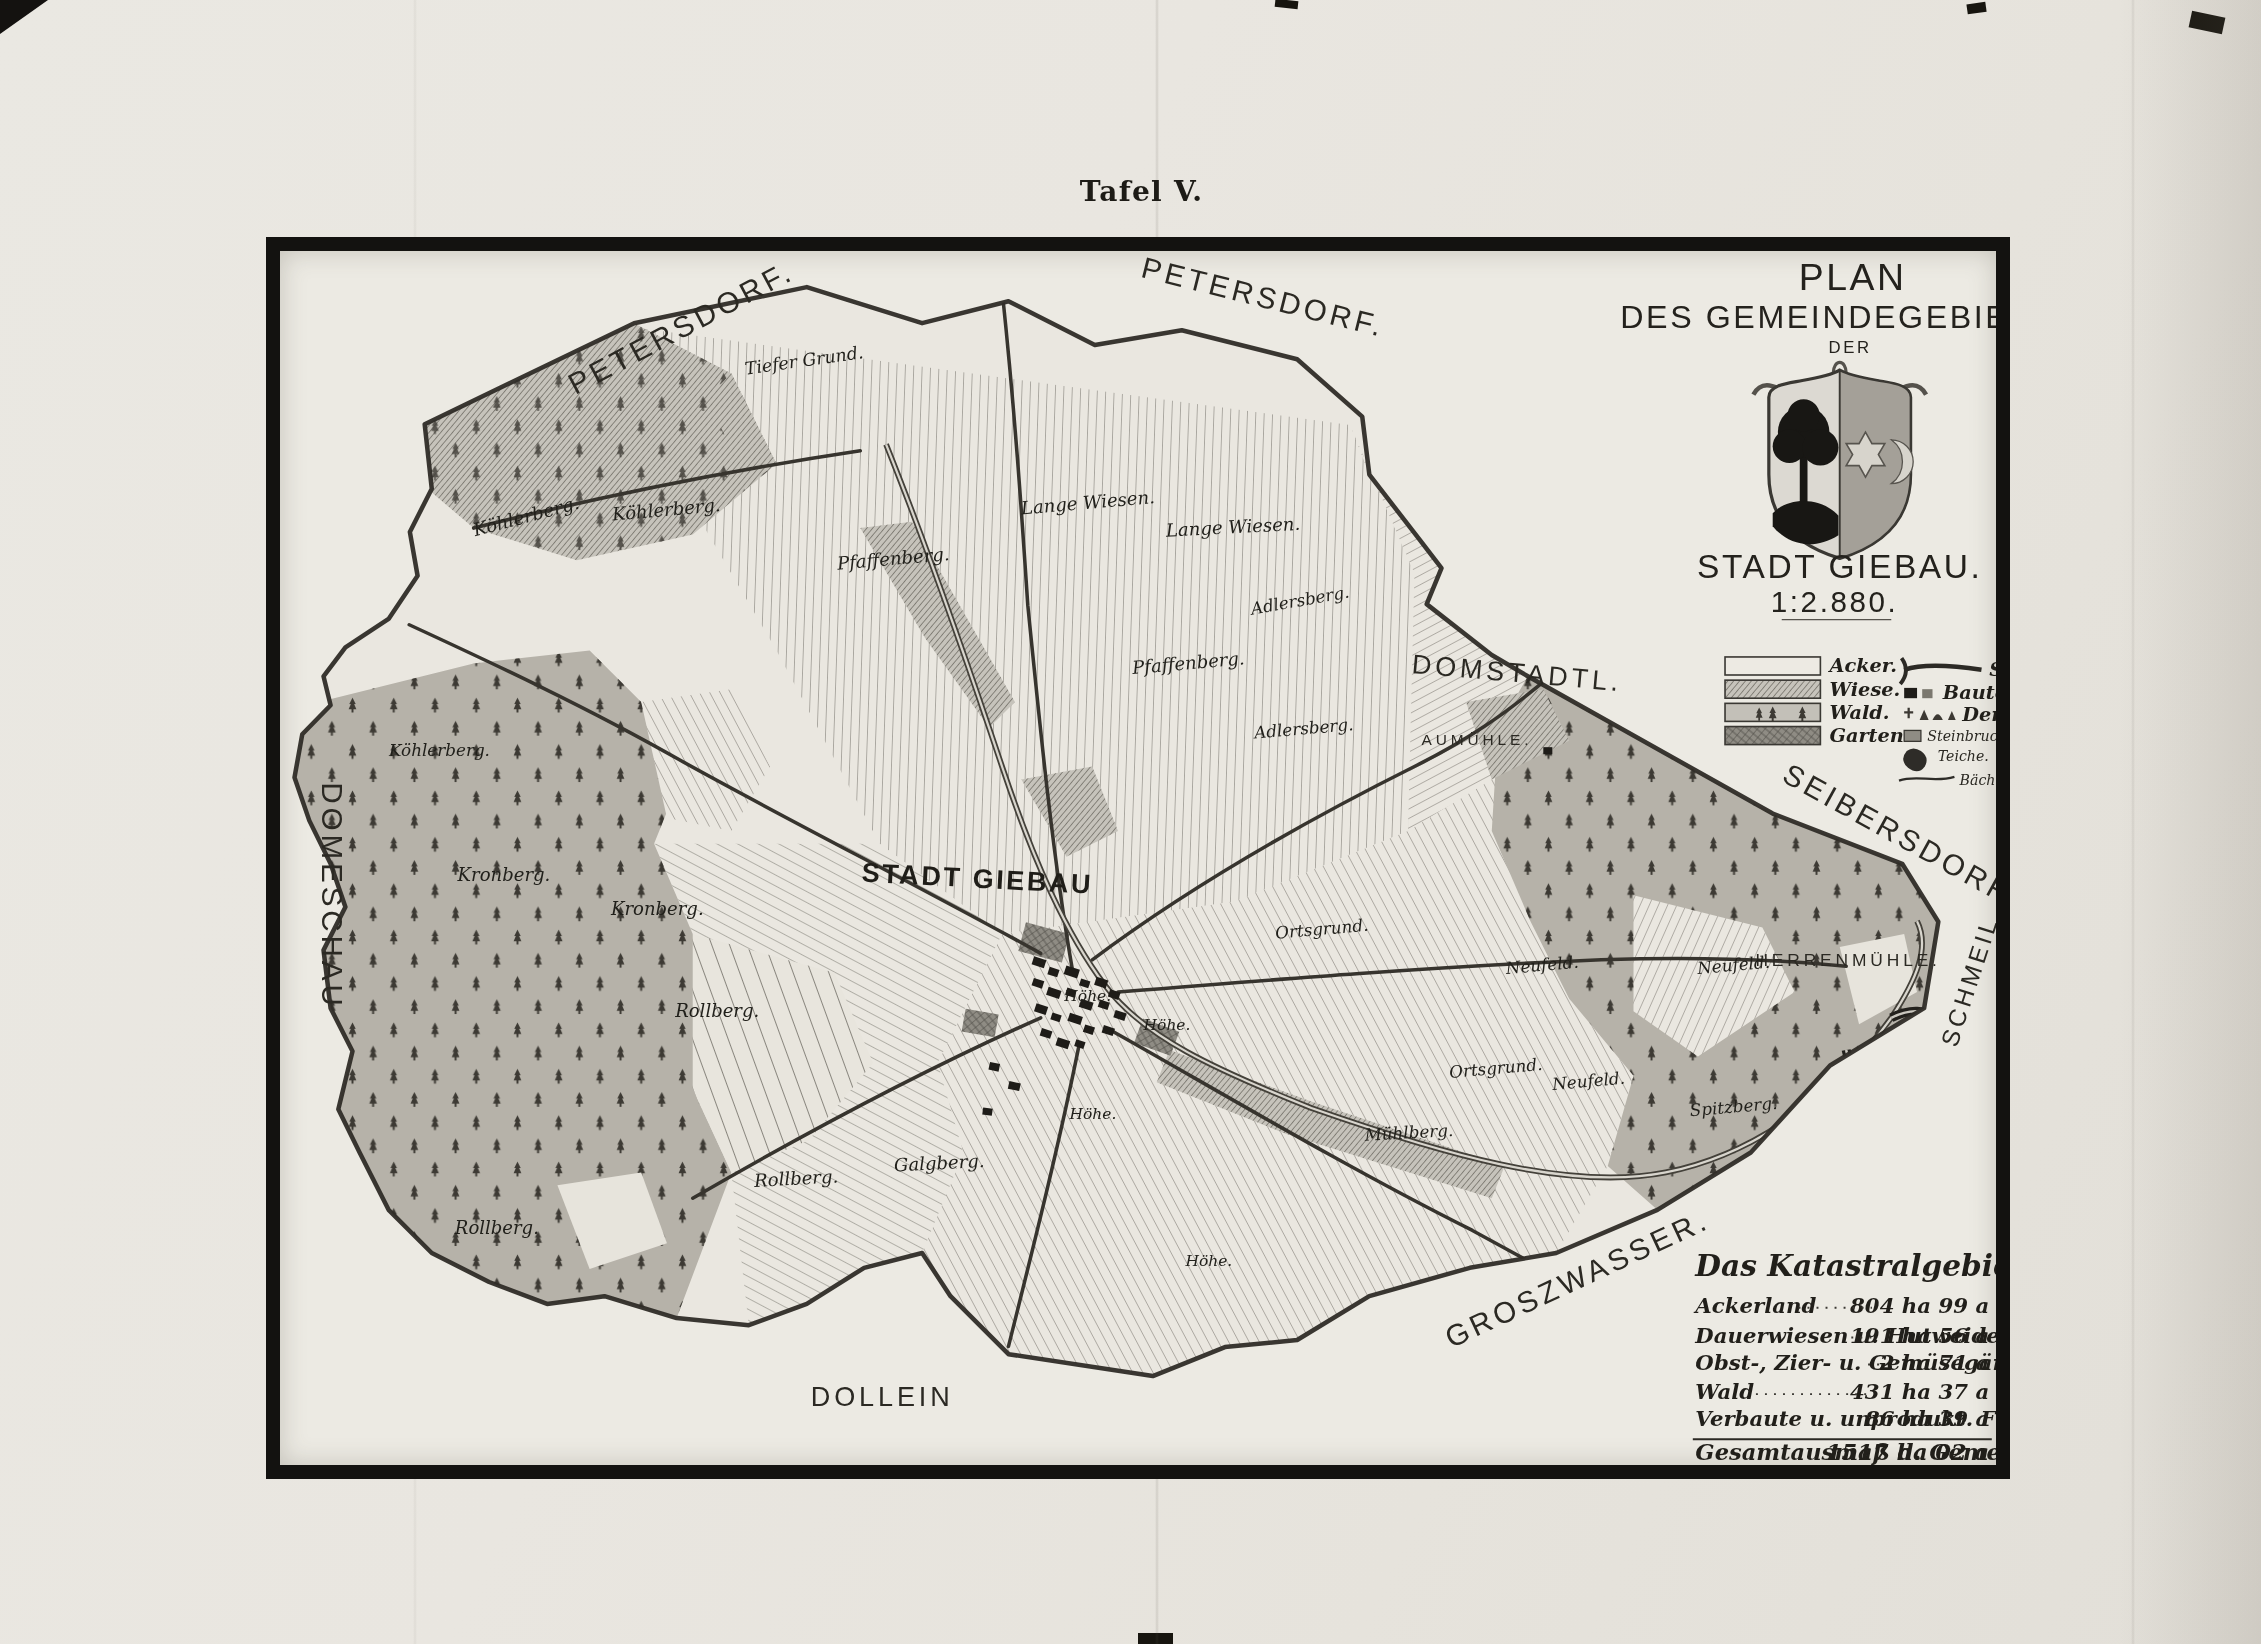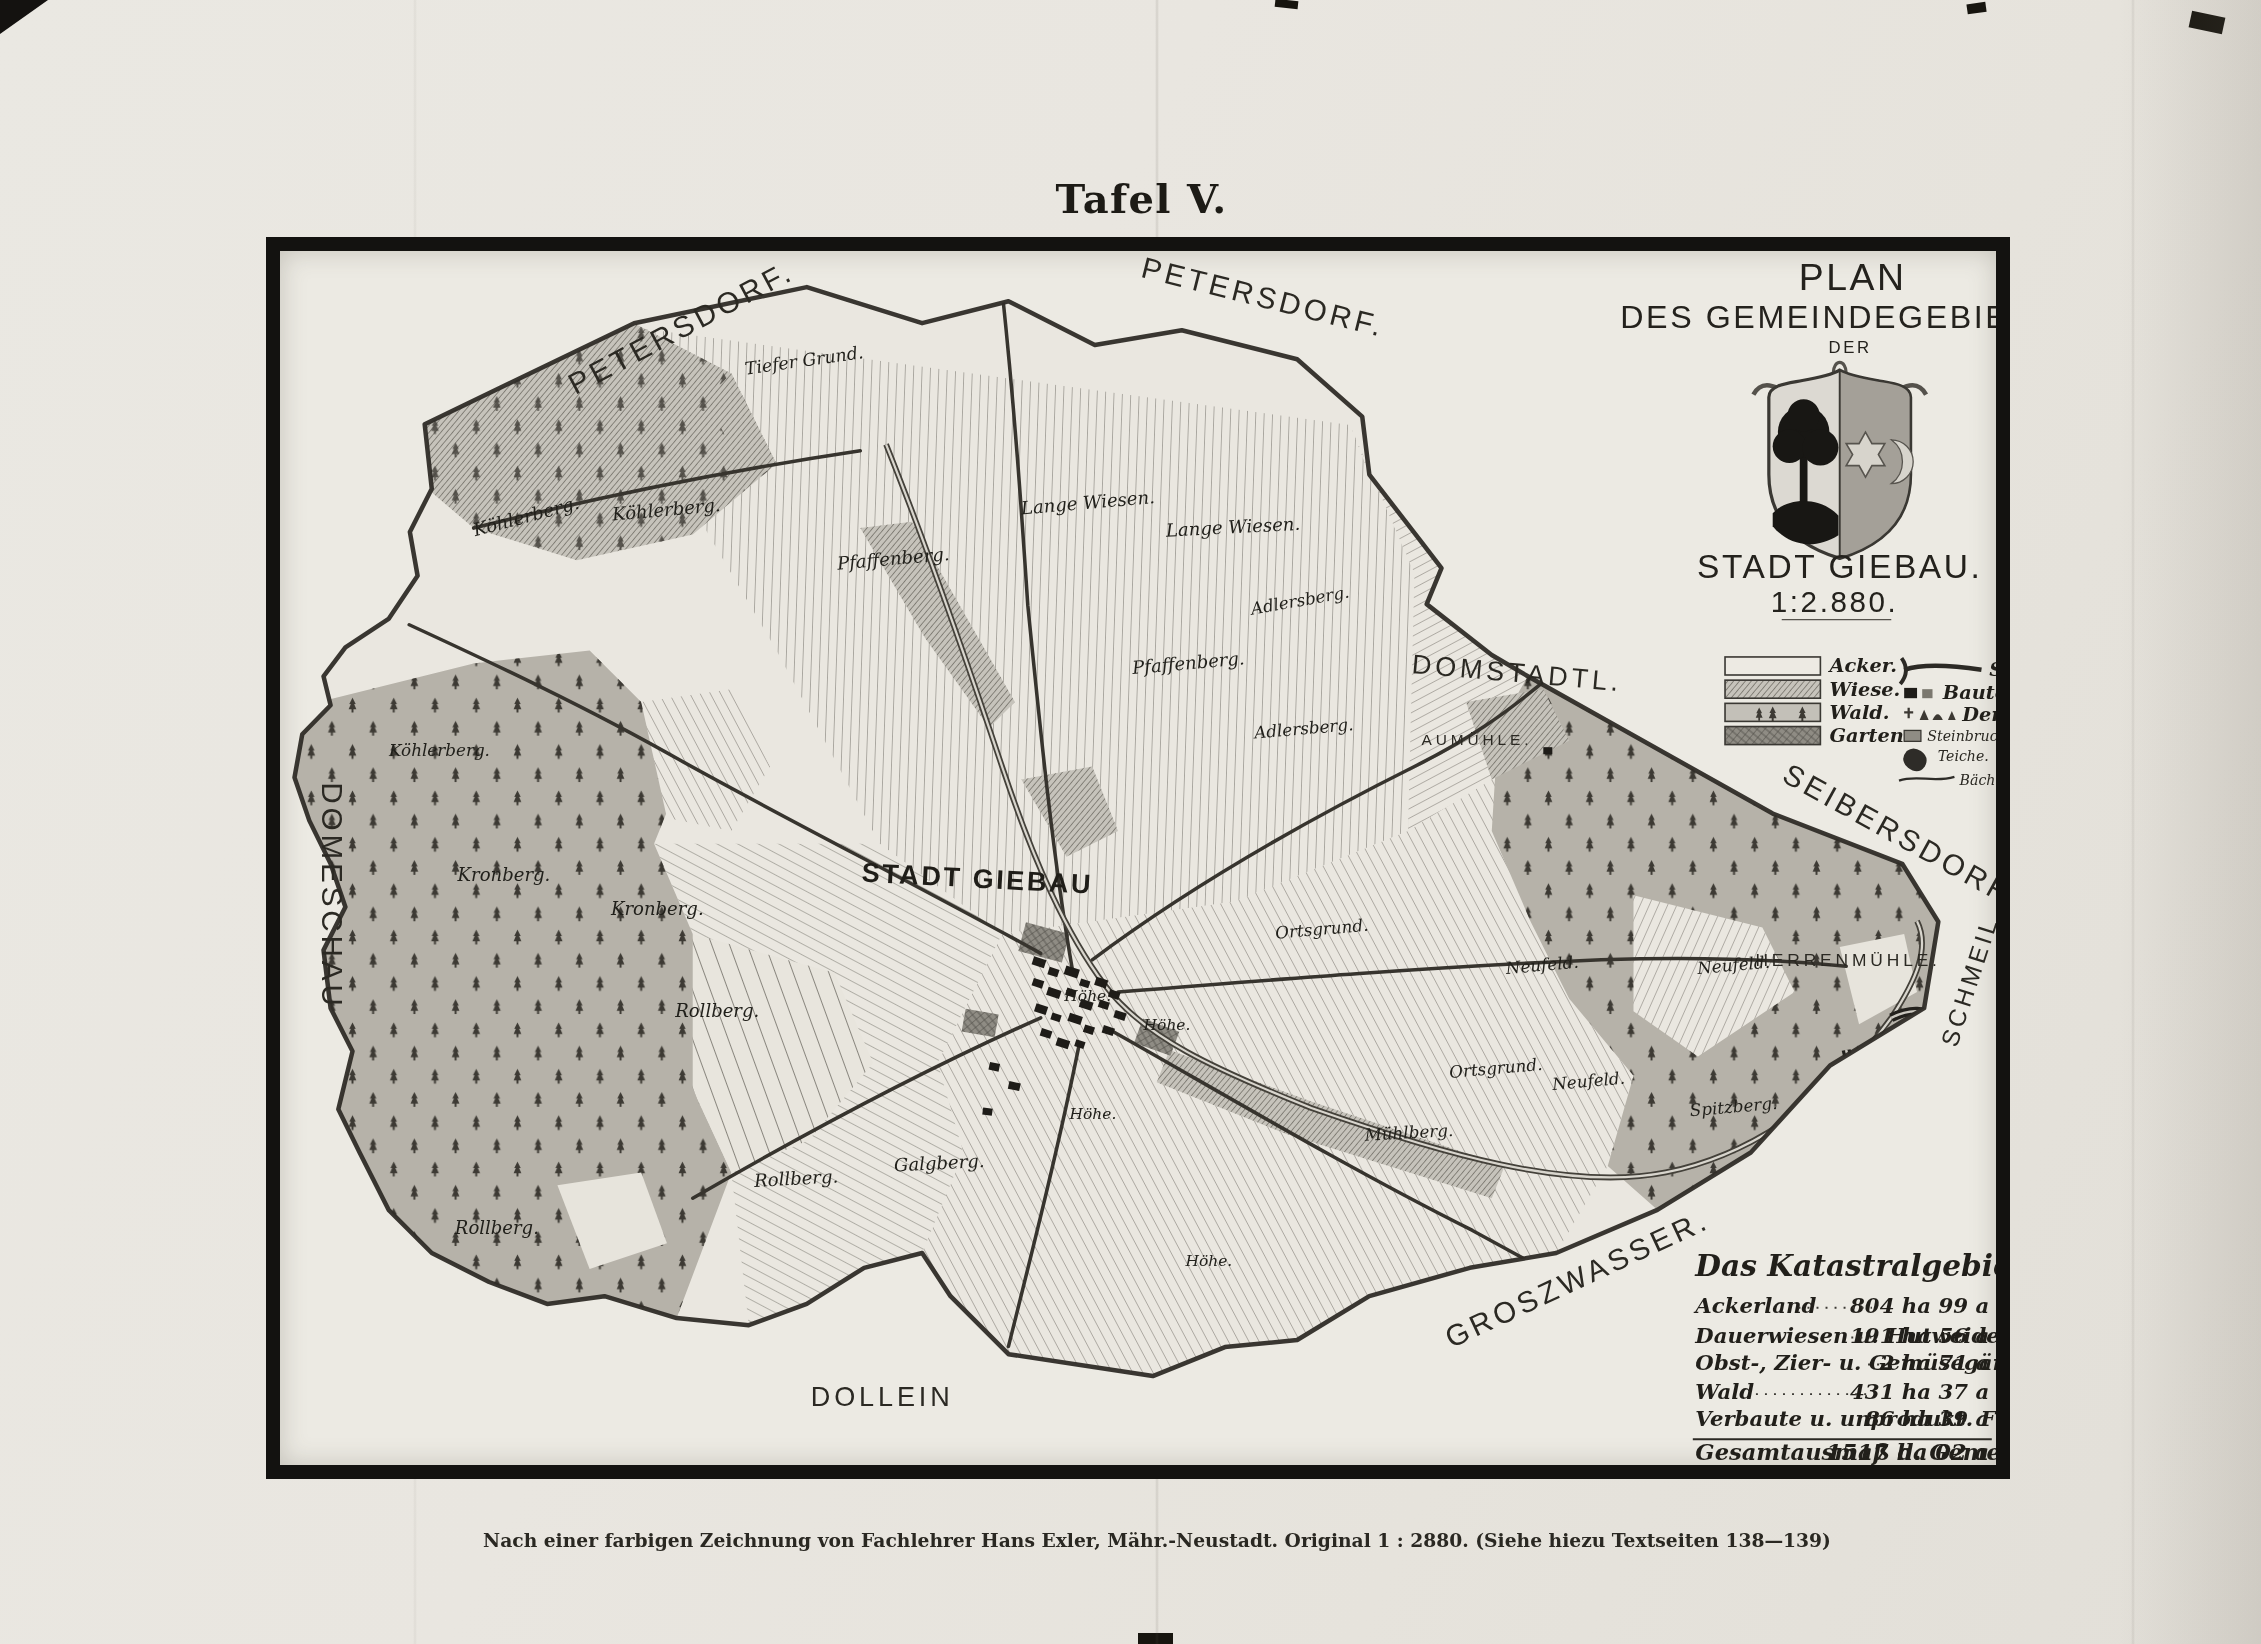--- a/index.html
+++ b/index.html
@@ -6,21 +6,21 @@
   #page{position:relative;width:2261px;height:1644px;overflow:hidden;
         background:linear-gradient(115deg,#eae8e2 0%,#e9e6e0 40%,#e6e3dc 70%,#e2dfd8 100%);
         font-family:"Liberation Sans",sans-serif;color:#26241f;}
   
   .fold-v{position:absolute;top:0;bottom:0;width:3.9px;background:linear-gradient(90deg,transparent,rgba(90,85,75,.28),transparent);}
   .shade-r{position:absolute;top:0;bottom:0;right:0;width:142px;background:linear-gradient(90deg,transparent,rgba(120,112,100,.18));}
   .artifact{position:absolute;background:#17150f;}
   .wedge-tl{position:absolute;left:0;top:0;width:0;height:0;border-top:34px solid #141210;border-right:48px solid transparent;}
   
   .plate-label{position:absolute;left:1006px;top:175px;width:271px;text-align:center;
-      font-family:"DejaVu Serif",serif;font-weight:bold;font-size:40px;letter-spacing:1.3px;color:#1d1b16;}
+      font-family:"DejaVu Serif",serif;font-weight:bold;font-size:28px;letter-spacing:1.3px;color:#1d1b16;}
   .caption-title{position:absolute;left:893px;top:1486px;width:522px;text-align:center;
       font-family:"DejaVu Serif",serif;font-weight:bold;font-size:30px;color:#211f1a;}
   .caption-line{position:absolute;left:477px;top:1529px;width:1360px;text-align:center;
       font-family:"DejaVu Serif",serif;font-weight:bold;font-size:18.7px;color:#2a2822;}
   
   #frame{position:absolute;left:266px;top:237px;width:1716px;height:1214px;border:14px solid #131210;
          background:#ecead% ;background:#eceae3;box-shadow:0 0 26px rgba(80,75,65,.25) inset;}
   #map-svg{position:absolute;left:0;top:0;width:100%;height:100%;}
   
   text{fill:#26241f;}
@@ -315,15 +315,14 @@
           <text transform="translate(1887,1277) rotate(-5)" font-size="26" text-anchor="middle" class="ml-cursive">Ortsgrund.</text>
           <text transform="translate(1959,1117) rotate(-5)" font-size="26" text-anchor="middle" class="ml-cursive">Neufeld.</text>
           <text transform="translate(2256,1117) rotate(-5)" font-size="26" text-anchor="middle" class="ml-cursive">Neufeld.</text>
           <text transform="translate(2031,1297) rotate(-5)" font-size="26" text-anchor="middle" class="ml-cursive">Neufeld.</text>
           <text transform="translate(2256,1337) rotate(-5)" font-size="26" text-anchor="middle" class="ml-cursive">Spitzberg.</text>
           <text transform="translate(1752,1377) rotate(-3)" font-size="26" text-anchor="middle" class="ml-cursive">Mühlberg.</text>
         </g>
     </svg>
   </div>
 
-  <div class="caption-line">Nach einer farbigen Zeichnung von Fachlehrer Hans Exler, Mähr.-Neustadt. Original 1 : 2880. (Siehe hiezu Textseiten 138—139)</div>
 </div>
 
 
 </body></html>

